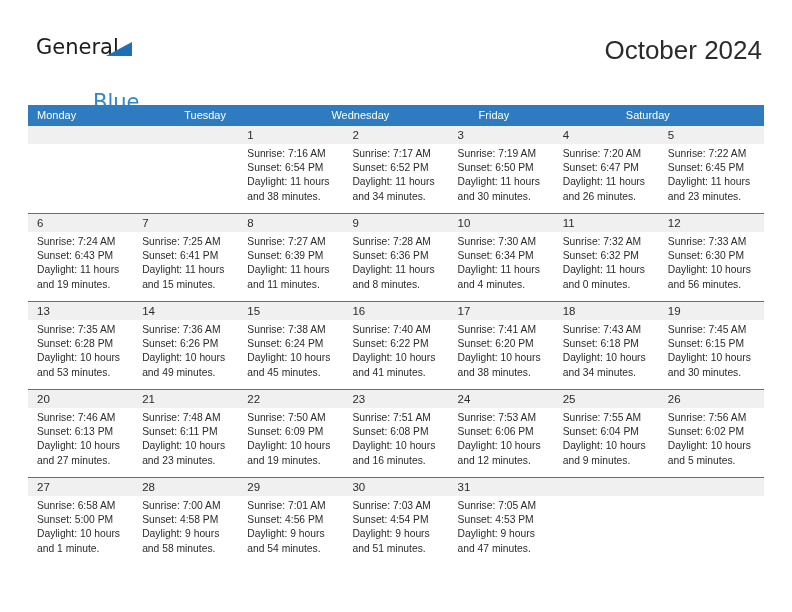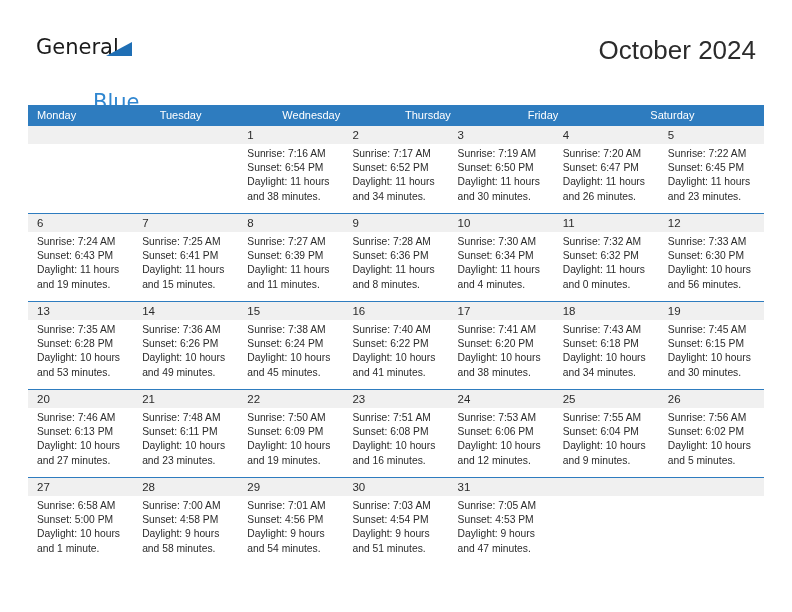--- a/index.html
+++ b/index.html
@@ -65,21 +65,21 @@
     top: 20px;
     font-size: 21px;
     color: #2f86d0;
     font-family: "DejaVu Sans", sans-serif;
     font-weight: 400;
     line-height: 22px;
     margin-top: 35px;
   }
   .title-block {
     position: absolute;
-    right: 36px;
+    right: 30px;
     top: 34px;
     text-align: right;
   }
   .cal-title {
     font-size: 26px;
     color: #2b2b2b;
     font-weight: 400;
     line-height: 32px;
     white-space: nowrap;
   }
@@ -172,21 +172,20 @@
       <div class="cal-title">October 2024</div>
     </div>
 
   </div>
 
   <div class="calendar">
     <div class="weekdays">
         <div class="weekday">Monday</div>
         <div class="weekday">Tuesday</div>
         <div class="weekday">Wednesday</div>
-        <div class="weekday">Thursday</div>
         <div class="weekday">Friday</div>
         <div class="weekday">Saturday</div>
       </div>
     <div id="weeks-container">
         <div class="week">
           <div class="day empty">
             <div class="day-num"></div>
           </div>
           <div class="day empty">
             <div class="day-num"></div>

